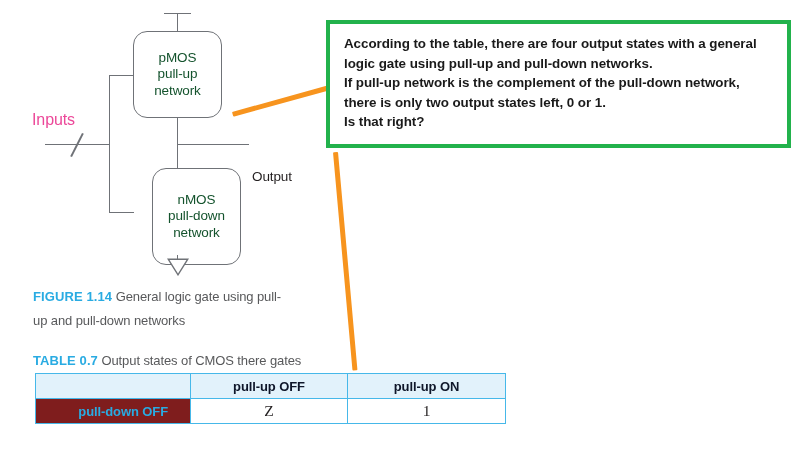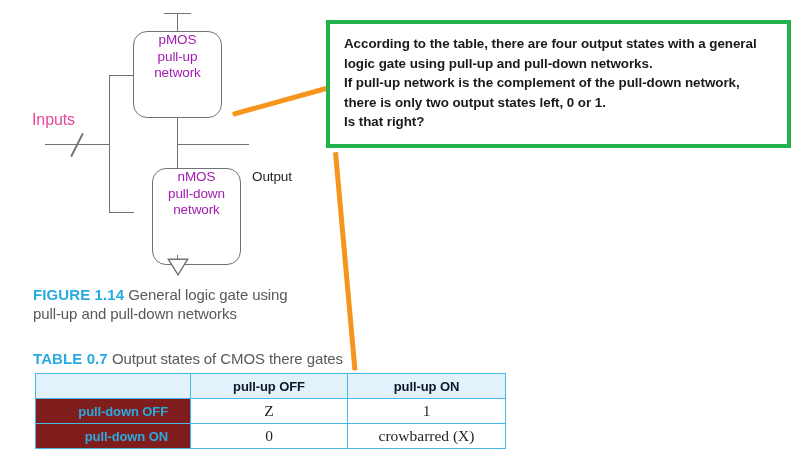--- a/index.html
+++ b/index.html
@@ -34,21 +34,22 @@
 
   .blockbox {
     position: absolute;
     border: 1.4px solid #6f7277;
     border-radius: 14px;
     background: #ffffff;
     box-sizing: border-box;
     display: flex;
     flex-direction: column;
     align-items: center;
-    color: #a21caf;
+    justify-content: center;
+    color: #14532d;
     font-size: 13.5px;
     line-height: 16.5px;
     text-align: center;
     letter-spacing: -0.1px;
   }
 
   #pmos-box {
     left: 133px;
     top: 31px;
     width: 89px;
@@ -120,22 +121,22 @@
     top: 137px;
     font-size: 13.5px;
     color: #231f20;
     letter-spacing: -0.1px;
     margin-top: 32px;
   }
 
   
   .caption {
     position: absolute;
-    font-size: 15px;
-    line-height: 19px;
+    font-size: 13px;
+    line-height: 24px;
     color: #58595b;
     letter-spacing: -0.1px;
   }
   .caption .tag {
     color: #29ABE2;
     font-weight: bold;
     letter-spacing: 0.1px;
   }
   #figure-caption {
     left: 33px;
@@ -291,25 +292,20 @@
         <td>pull-up OFF</td>
         <td>pull-up ON</td>
       </tr>
     </thead>
     <tbody>
       <tr>
         <td class="rowhead">pull-down OFF</td>
         <td class="value">Z</td>
         <td class="value">1</td>
       </tr>
-      <tr>
-        <td class="rowhead">pull-down ON</td>
-        <td class="value">0</td>
-        <td class="value">crowbarred (X)</td>
-      </tr>
     </tbody>
   </table>
 
   <div class="leader" id="leader-upper"></div>
   <div class="leader" id="leader-lower"></div>
 
   <div id="annotation-box">
     <div id="annotation-text">According to the table, there are four output states with a general logic gate using pull-up and pull-down networks.
 If pull-up network is the complement of the pull-down network, there is only two output states left, 0 or 1.
 Is that right?</div>

